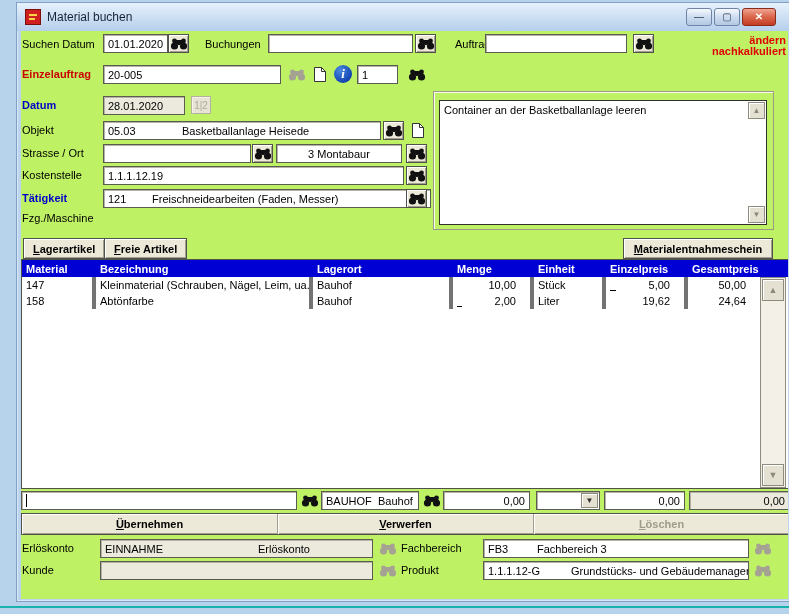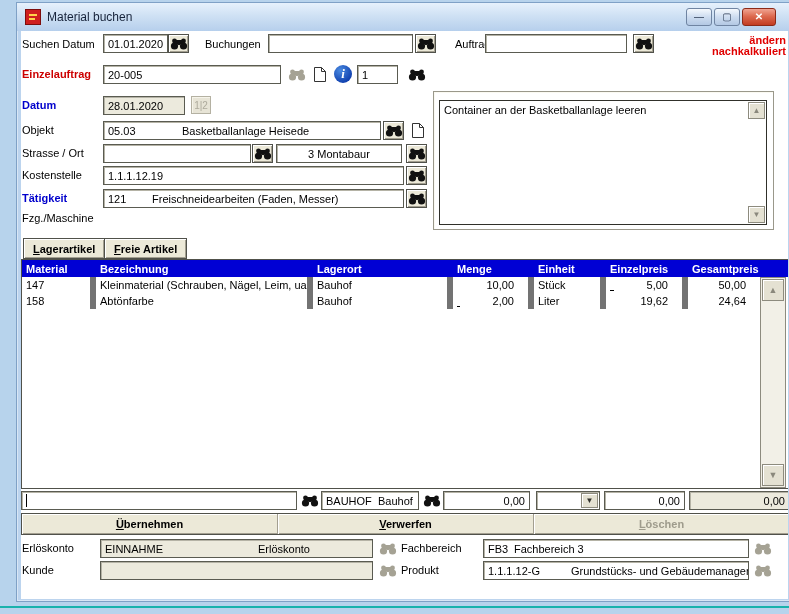--- a/index.html
+++ b/index.html
@@ -43,21 +43,21 @@
     font-size:10px; color:#2b3a52; line-height:1;
   }
   .winbtn.close {
     width:34px; color:#fff;
     background:linear-gradient(#f0a492,#dd6a50 45%,#c23c22);
     border-color:#8c2a18; font-weight:bold;
   }
 
   .client {
     position:absolute; left:4px; top:28px; width:767px; height:568px;
-    background:#ffffff; overflow:hidden;
+    background:#bef264; overflow:hidden;
   }
   .abs { position:absolute; }
 
   
   .lbl { white-space:nowrap; }
   .lbl.red  { color:#cc0000; font-weight:bold; }
   .lbl.blue { color:#0000cc; font-weight:bold; }
   .fld {
     background:#fff; height:19px;
     border:1px solid #5a5b51;
@@ -120,21 +120,21 @@
   .ul { text-decoration:underline; }
 
   
   .tablewrap { border:1px solid #50514a; background:#fff; }
   .thead {
     background:#0000d4; color:#fff; font-weight:bold; height:17px;
     display:flex; align-items:center;
   }
   .trow { display:flex; align-items:center; height:16px; background:#fff; }
   .cell { height:100%; display:flex; align-items:center; padding:0 4px; overflow:hidden; white-space:nowrap; }
-  .trow .cell { border-right:6px solid #737373; }
+  .trow .cell { border-right:4px solid #737373; }
   .trow .cell:last-child { border-right:none; }
   .c1{width:74px;} .c2{width:217px;} .c3{width:140px;} .c4{width:81px;}
   .c5{width:72px;} .c6{width:82px;} .c7{width:72px;}
   .cell.num { justify-content:flex-end; padding-right:14px;gap:32px; }
   .numline { display:inline-block; width:26px; height:12px; border-bottom:1px solid #000; margin-right:1px; }
 
   .vscroll {
     position:absolute; width:26px; background:#f2f0e7; border:1px solid #8d8b7e;
   }
   .sbtn {
@@ -304,21 +304,21 @@
     <div class="abs fld" style="left:82px;top:135px;width:301px">
         <span class="code" style="width:86px">1.1.1.12.19</span>
       </div>
     <div class="abs btn3d binbtn" style="left:385px;top:135px">
         <svg width="18" height="13" viewBox="0 0 18 13" style="color:#111">
           <use href="#binocs" fill="currentColor"></use>
         </svg>
       </div>
 
     <span class="abs lbl blue" style="left:1px;top:161px">Tätigkeit</span>
-    <div class="abs fld" style="left:82px;top:158px;width:301px">
+    <div class="abs fld" style="left:82px;top:158px;width:328px">
         <span class="code" style="width:44px">121</span>
         <span class="name">Freischneidearbeiten (Faden, Messer)</span>
       </div>
     <div class="abs btn3d binbtn" style="left:385px;top:158px">
         <svg width="18" height="13" viewBox="0 0 18 13" style="color:#111">
           <use href="#binocs" fill="currentColor"></use>
         </svg>
       </div>
 
     <span class="abs lbl" style="left:1px;top:181px">Fzg./Maschine</span>
@@ -334,20 +334,23 @@
           <span>▼</span>
         </span>
     </div>
 
     <div class="tab" style="left:2px;top:207px">
         <span><span class="ul">L</span><span>agerartikel</span></span>
       </div>
     <div class="tab" style="left:83px;top:207px">
         <span><span class="ul">F</span><span>reie Artikel</span></span>
       </div>
+    <div class="tab" style="left:602px;top:207px;width:150px">
+        <span><span class="ul">M</span><span>aterialentnahmeschein</span></span>
+      </div>
 
     <div class="abs tablewrap" style="left:0px;top:228px;width:768px;height:230px">
       <div class="thead">
         <span class="cell c1">Material</span>
         <span class="cell c2">Bezeichnung</span>
         <span class="cell c3">Lagerort</span>
         <span class="cell c4">Menge</span>
         <span class="cell c5">Einheit</span>
         <span class="cell c6">Einzelpreis</span>
         <span class="cell c7">Gesamtpreis</span>
@@ -449,21 +452,21 @@
         <span class="code" style="width:153px">EINNAHME</span>
         <span class="name">Erlöskonto</span>
       </div>
     <div class="abs bin-flat bin-grey" style="left:356px;top:508px">
         <svg width="18" height="13" viewBox="0 0 18 13">
           <use href="#binocs" fill="currentColor"></use>
         </svg>
       </div>
     <span class="abs lbl" style="left:380px;top:511px">Fachbereich</span>
     <div class="abs fld" style="left:462px;top:508px;width:266px">
-        <span class="code" style="width:26px">FB3</span>
+        <span class="code" style="width:49px">FB3</span>
         <span class="name">Fachbereich 3</span>
       </div>
     <div class="abs bin-flat bin-grey" style="left:731px;top:508px">
         <svg width="18" height="13" viewBox="0 0 18 13">
           <use href="#binocs" fill="currentColor"></use>
         </svg>
       </div>
 
     <span class="abs lbl" style="left:1px;top:533px">Kunde</span>
     <div class="abs fld ro" style="left:79px;top:530px;width:273px">

